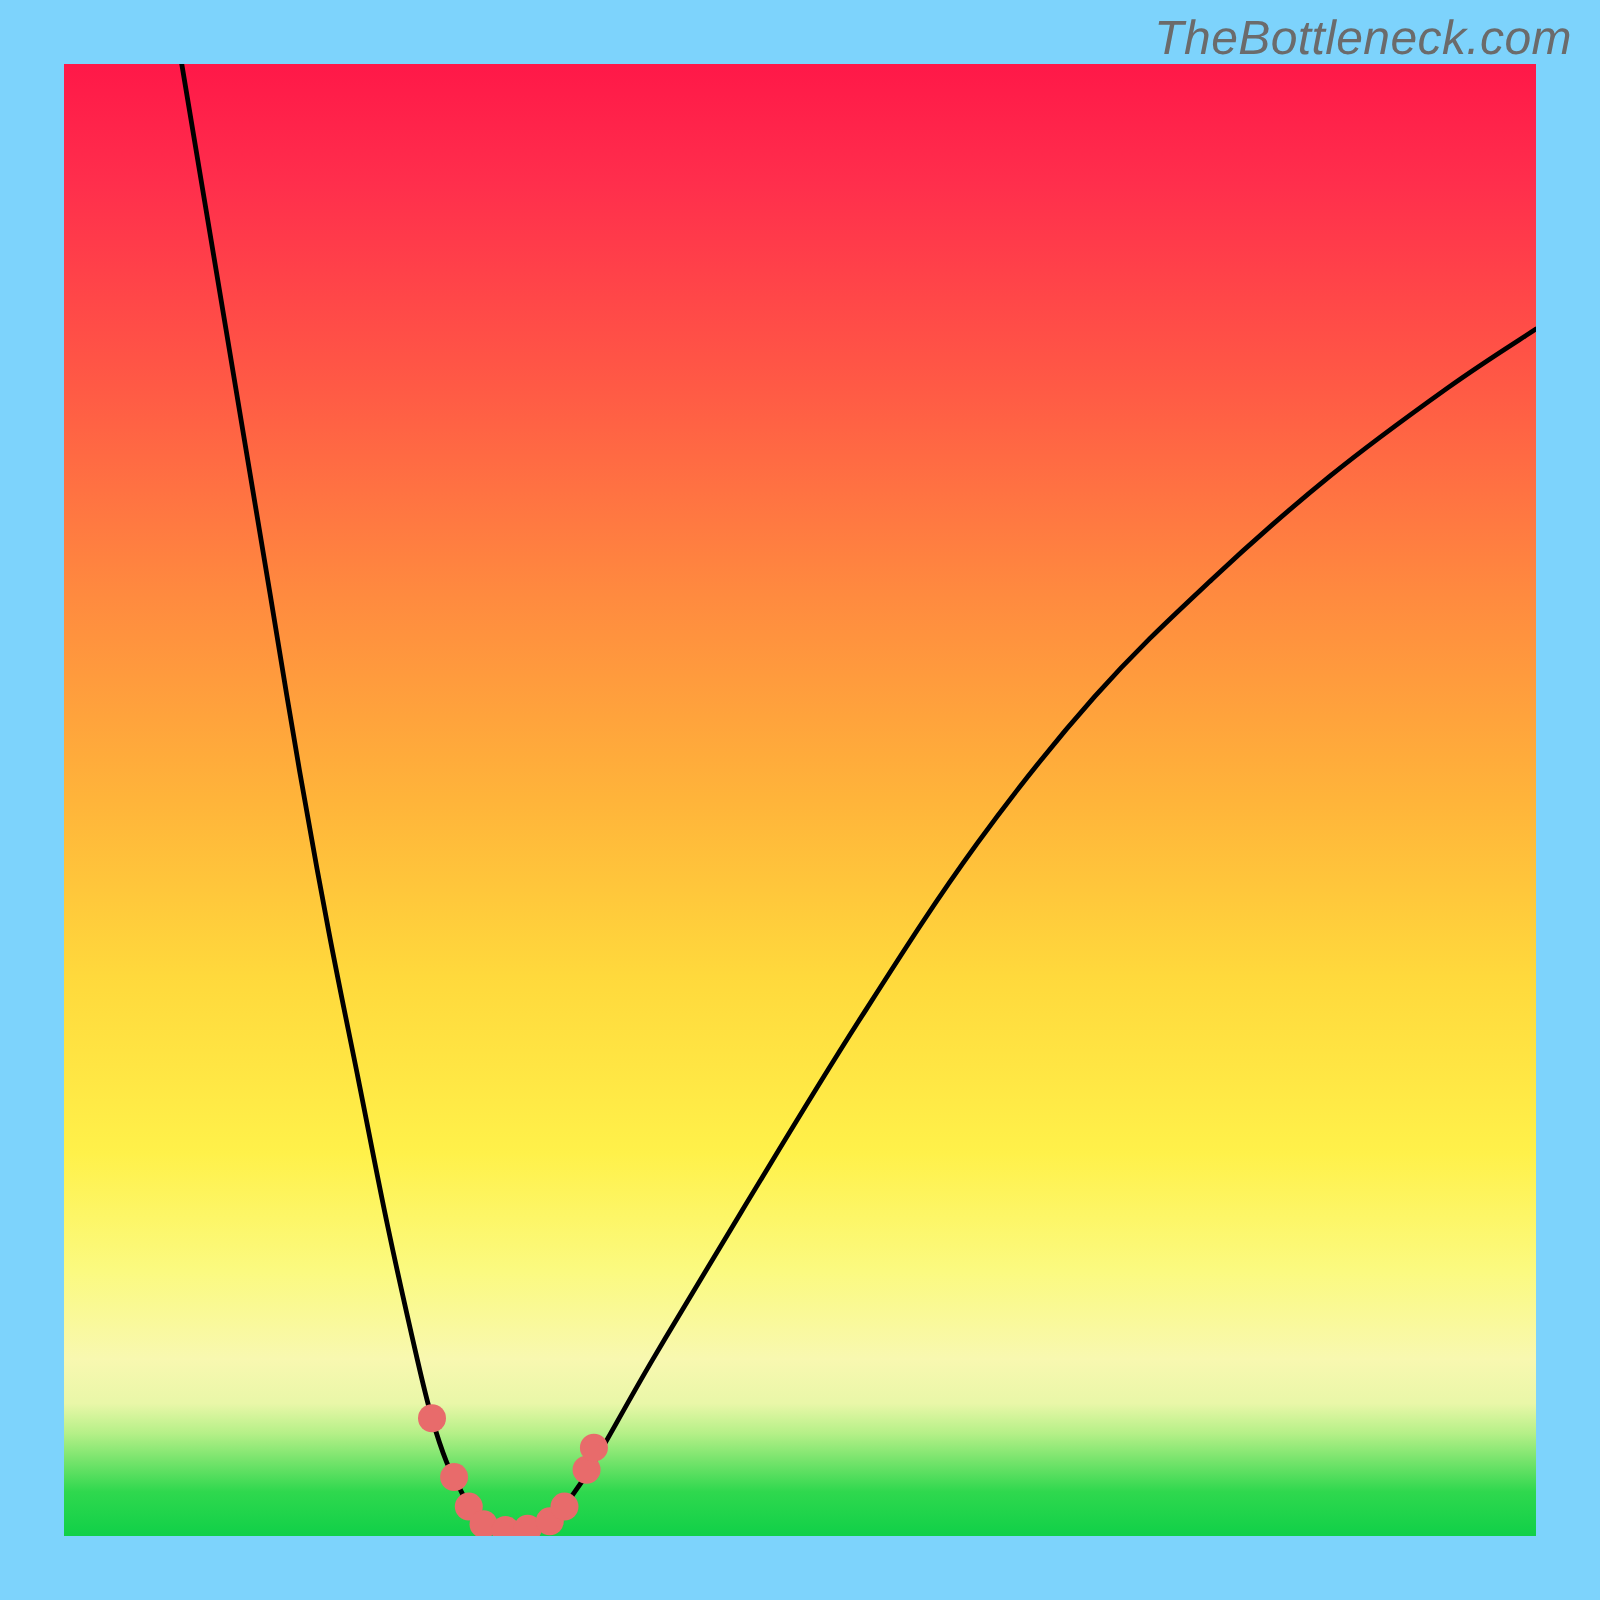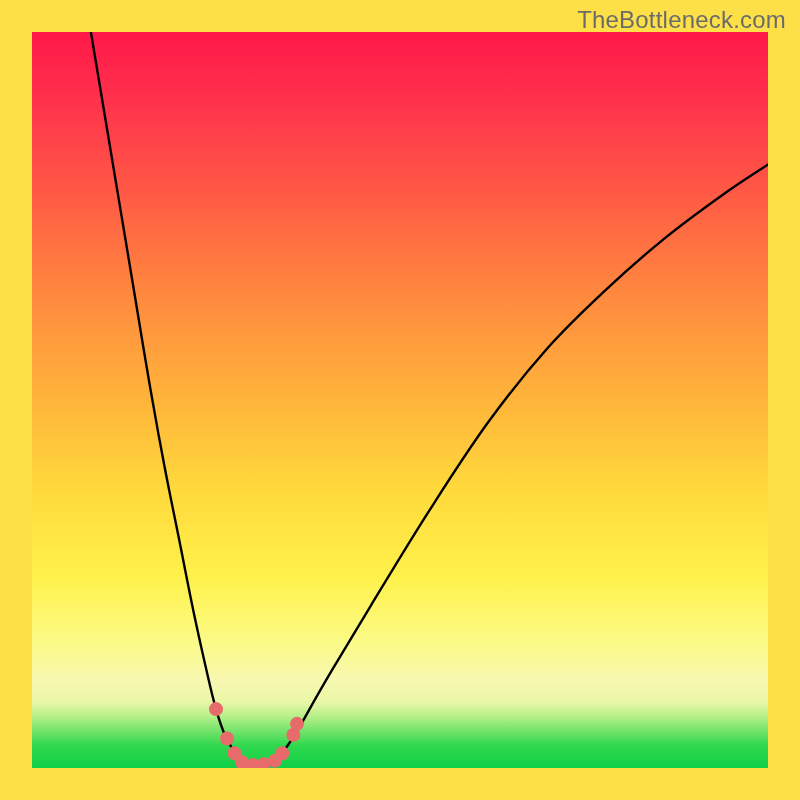--- a/index.html
+++ b/index.html
@@ -8,21 +8,22 @@
     width: 800px;
     height: 800px;
     overflow: hidden;
     background: #000;
     font-family: Arial, Helvetica, sans-serif;
   }
   .frame {
     position: relative;
     width: 800px;
     height: 800px;
-    background: #fde047;
+    background: #7dd3fc;
+    font-style: italic;
   }
   .plot {
     position: absolute;
     left: 32px;
     top: 32px;
     width: 736px;
     height: 736px;
     
     background: linear-gradient(to bottom,
       #ff1848 0%,

